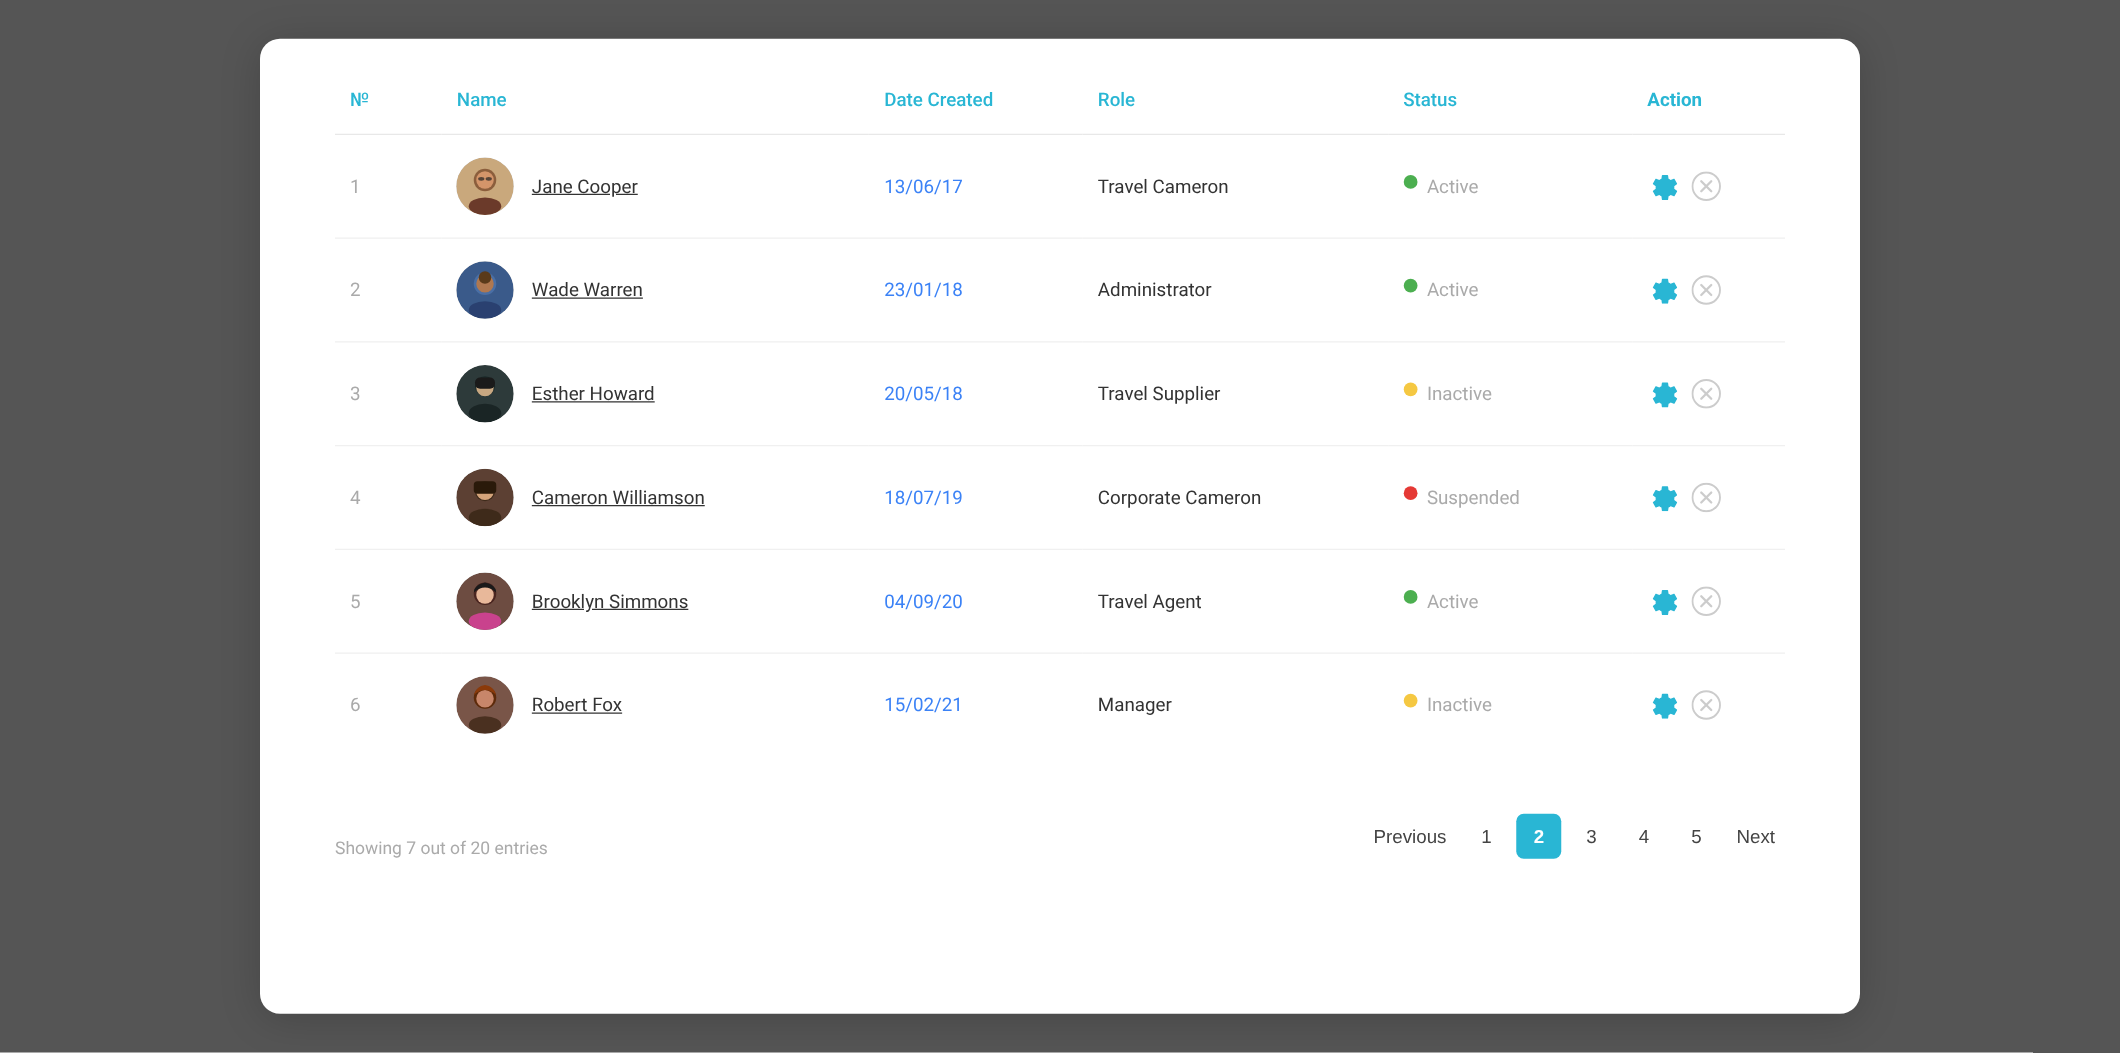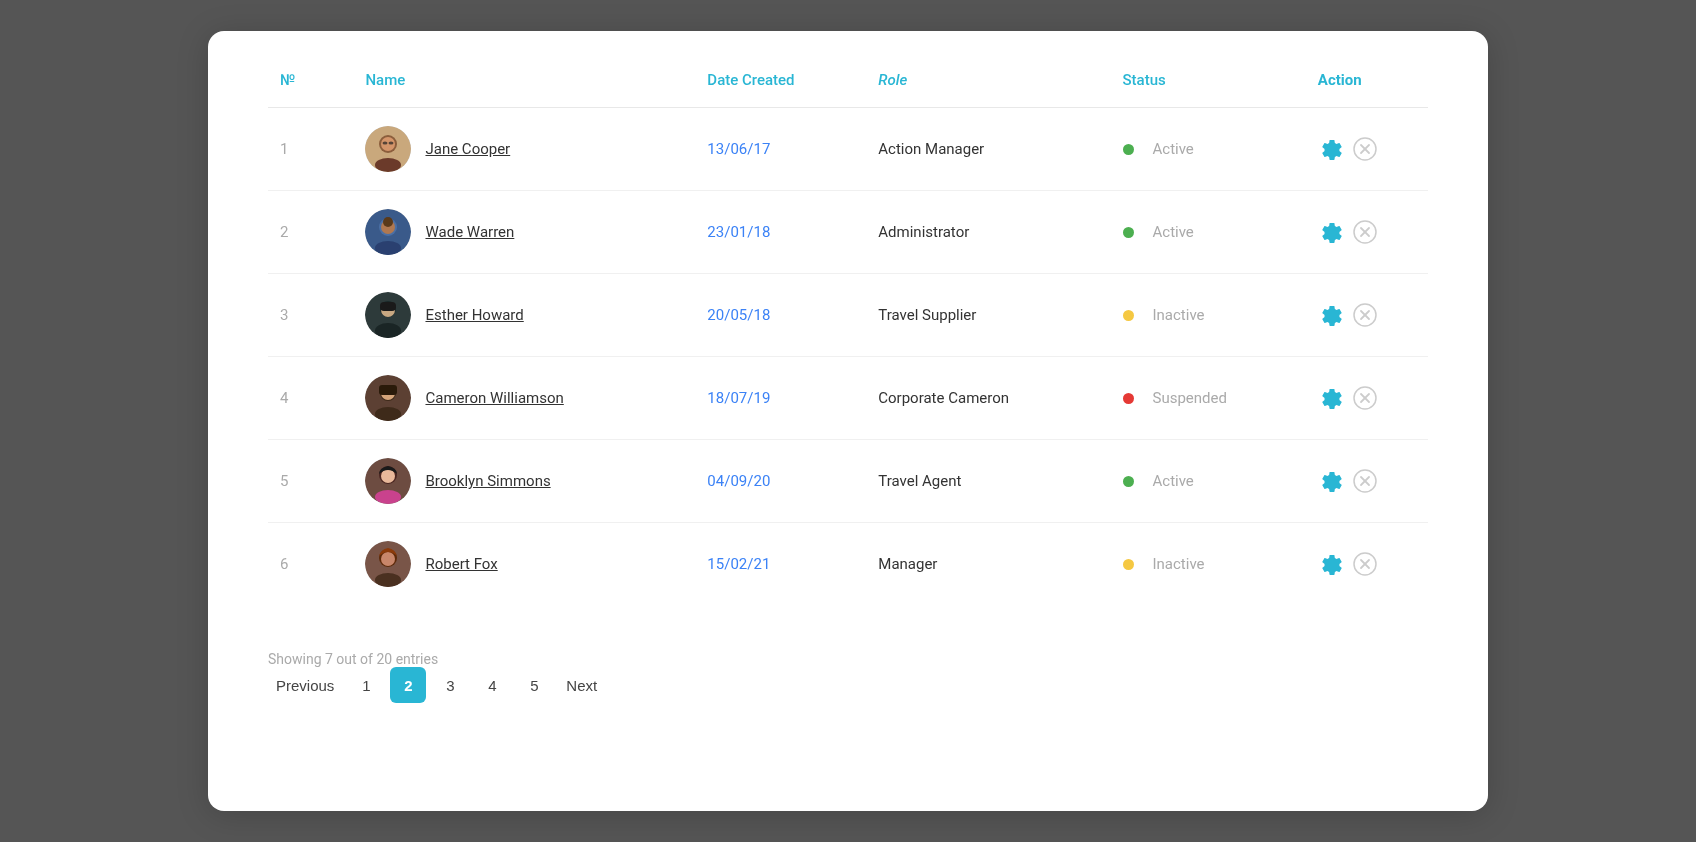--- a/index.html
+++ b/index.html
@@ -29,21 +29,21 @@
       color: #29b6d4;
       font-weight: 500;
       font-size: 15px;
       padding: 10px 12px 18px 12px;
       text-align: left;
       border-bottom: 1.5px solid #e8e8e8;
     }
     thead tr th.col-no { width: 70px; }
     thead tr th.col-name { width: 280px; }
     thead tr th.col-date { width: 140px; }
-    thead tr th.col-role { width: 200px; font-style: italic; }
+    thead tr th.col-role { width: 200px; }
     thead tr th.col-status { width: 160px; }
     thead tr th.col-action { width: 100px; font-weight: bold; }
     tbody tr {
       border-bottom: 1.5px solid #f0f0f0;
     }
     tbody tr:last-child { border-bottom: none; }
     tbody tr td {
       padding: 18px 12px;
       font-size: 15px;
       color: #333;
@@ -69,22 +69,21 @@
       display: flex;
       align-items: center;
       justify-content: center;
       overflow: hidden;
       font-size: 20px;
     }
     .avatar svg { width: 46px; height: 46px; }
     .date-cell { color: #3b82f6; font-size: 15px; }
     .status-cell {
       display: flex;
-      align-items: center;
-      gap: 19px;
+      gap: 8px;
       color: #aaa;
       font-size: 15px;
     }
     .dot {
       width: 11px;
       height: 11px;
       border-radius: 50%;
       display: inline-block;
       flex-shrink: 0;
     }
@@ -105,25 +104,24 @@
       justify-content: center;
       cursor: pointer;
       border: none;
       background: transparent;
       padding: 0;
     }
     .gear-icon svg { color: #29b6d4; }
     .close-icon svg { color: #ccc; }
     .footer {
       display: flex;
-      align-items: flex-start;
+      align-items: flex-end;
       justify-content: space-between;
       margin-top: 36px;
       padding-top: 10px;
-      flex-direction: column;
     }
     .showing-text {
       color: #aaa;
       font-size: 14px;
     }
     .pagination {
       display: flex;
       align-items: center;
       gap: 6px;
     }
@@ -178,21 +176,21 @@
                   <rect x="10" y="32" width="26" height="14" rx="13" fill="#6B3A2A"></rect>
                   <circle cx="23" cy="18" r="7" fill="#D4956A"></circle>
                   <ellipse cx="20" cy="17" rx="2.5" ry="1.5" fill="#222" opacity="0.7"></ellipse>
                   <ellipse cx="26" cy="17" rx="2.5" ry="1.5" fill="#222" opacity="0.7"></ellipse>
                 </svg>
               </div>
         <span>Jane Cooper</span>
       </div>
     </td>
     <td class="col-date date-cell">13/06/17</td>
-    <td class="col-role">Action Manager</td>
+    <td class="col-role">Travel Cameron</td>
     <td class="col-status">
       <div class="status-cell">
         <span class="dot dot-active"></span>
         <span>Active</span>
       </div>
     </td>
     <td class="col-action">
       <div class="action-cell">
         <button class="gear-icon">
           <svg width="22" height="22" viewBox="0 0 22 22" fill="none" xmlns="http://www.w3.org/2000/svg">

